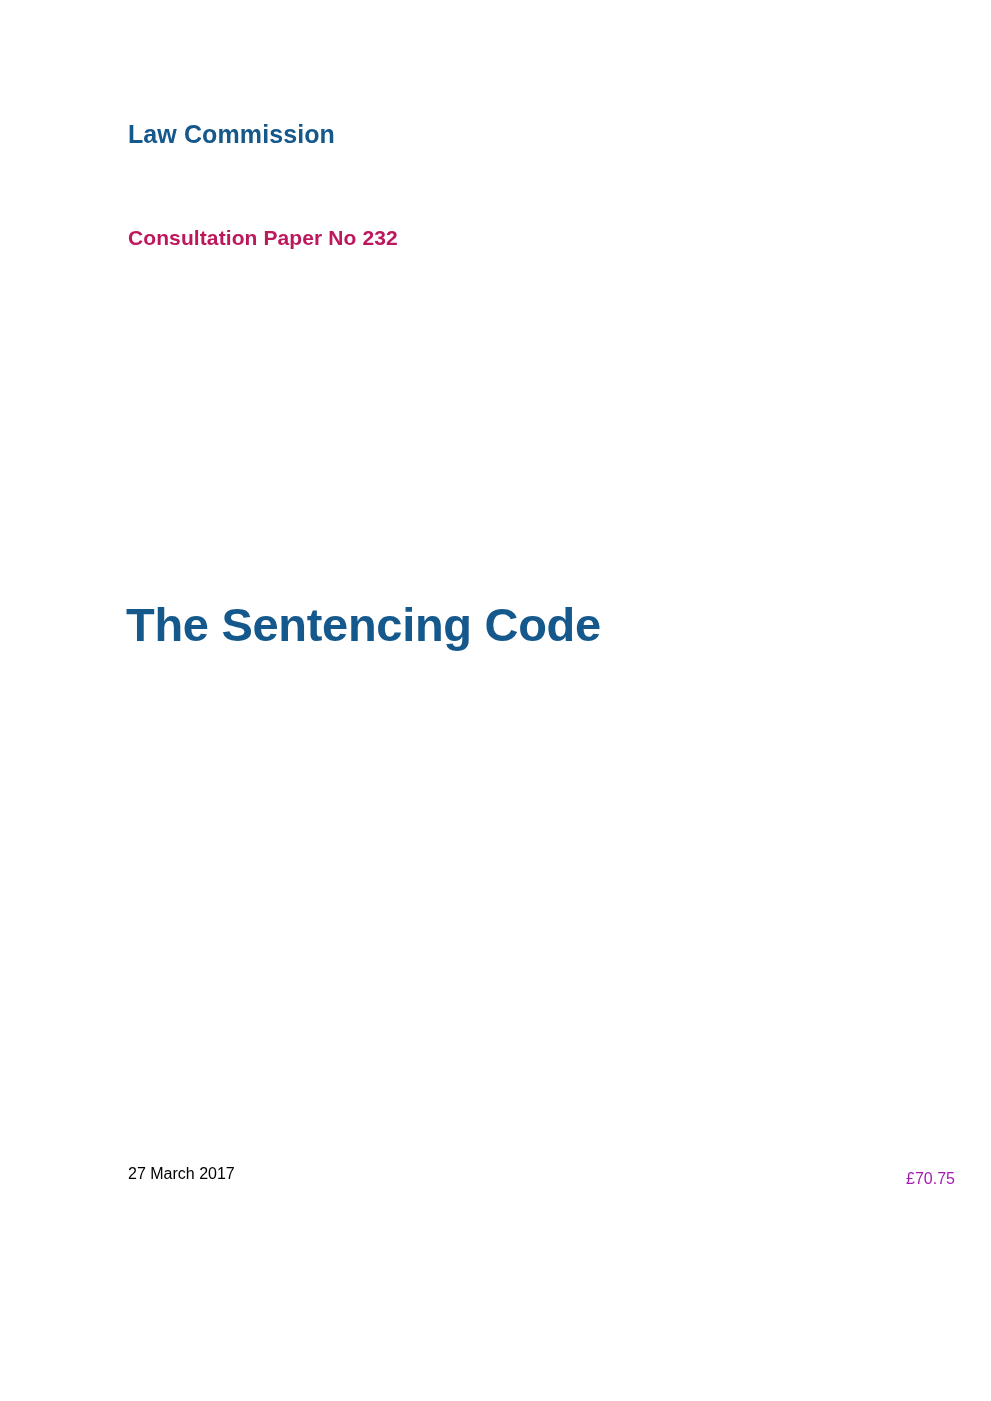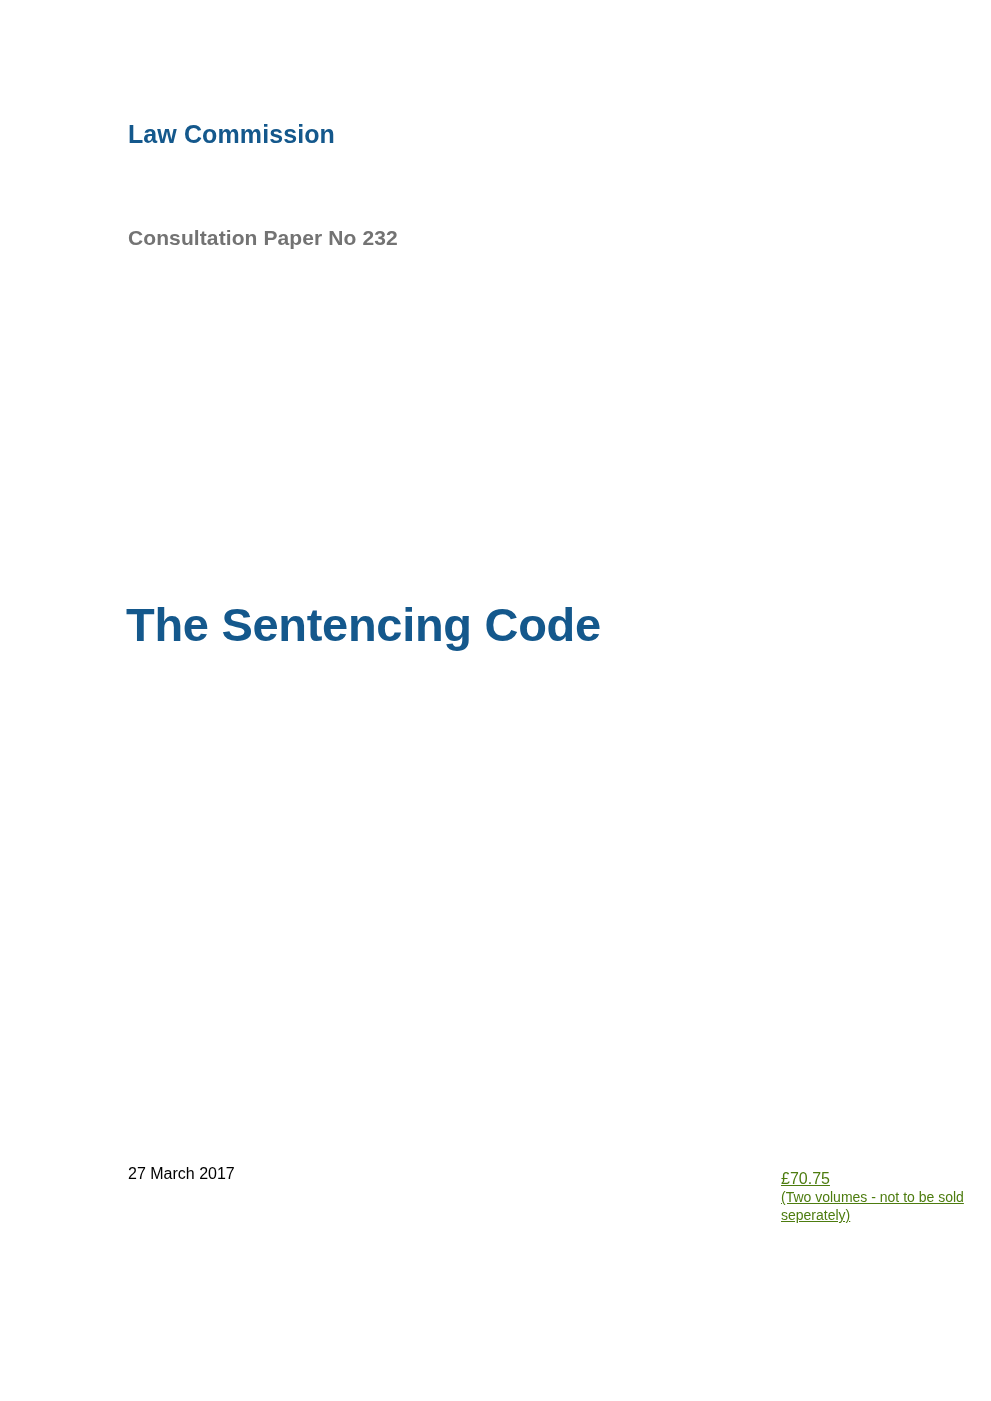--- a/index.html
+++ b/index.html
@@ -12,37 +12,38 @@
     background: #ffffff;
     font-family: "Liberation Sans", sans-serif;
     color: #000000;
     overflow: hidden;
   }
   .page {
     position: relative;
     width: 991px;
     height: 1401px;
     background: #ffffff;
+    text-align: right;
   }
   .org-name {
     position: absolute;
     left: 128px;
     top: 120px;
     font-size: 25px;
     font-weight: bold;
     color: #14588c;
     letter-spacing: 0.1px;
   }
   .paper-number {
     position: absolute;
     left: 128px;
     top: 226px;
     font-size: 21px;
     font-weight: bold;
-    color: #737373;
+    color: #be185d;
     letter-spacing: 0.1px;
   }
   .doc-title {
     position: absolute;
     left: 126px;
     top: 566px;
     font-size: 47px;
     font-weight: bold;
     color: #14588c;
     letter-spacing: -0.3px;
@@ -58,27 +59,26 @@
   }
   .pub-date {
     position: absolute;
     left: 128px;
     top: 1165px;
     font-size: 16px;
     color: #000000;
   }
   .price-block {
     position: absolute;
-    left: 781px;
+    left: 765px;
     top: 1169px;
     font-size: 15px;
-    color: #4d7c0f;
+    color: #a21caf;
     line-height: 1.28;
     width: 190px;
-    text-decoration: underline;
   }
   .price-value {
     display: block;
     font-size: 16px;
   }
   .price-note {
     display: block;
     font-size: 14px;
   }
 </style>
@@ -91,16 +91,15 @@
 
   <div class="paper-number">Consultation Paper No 232</div>
 
   <h1 class="doc-title">The Sentencing Code</h1>
 
 
   <div class="pub-date">27 March 2017</div>
 
   <div class="price-block">
     <span class="price-value">£70.75</span>
-    <span class="price-note">(Two volumes - not to be sold seperately)</span>
   </div>
 
 </div>
 
 </body></html>

